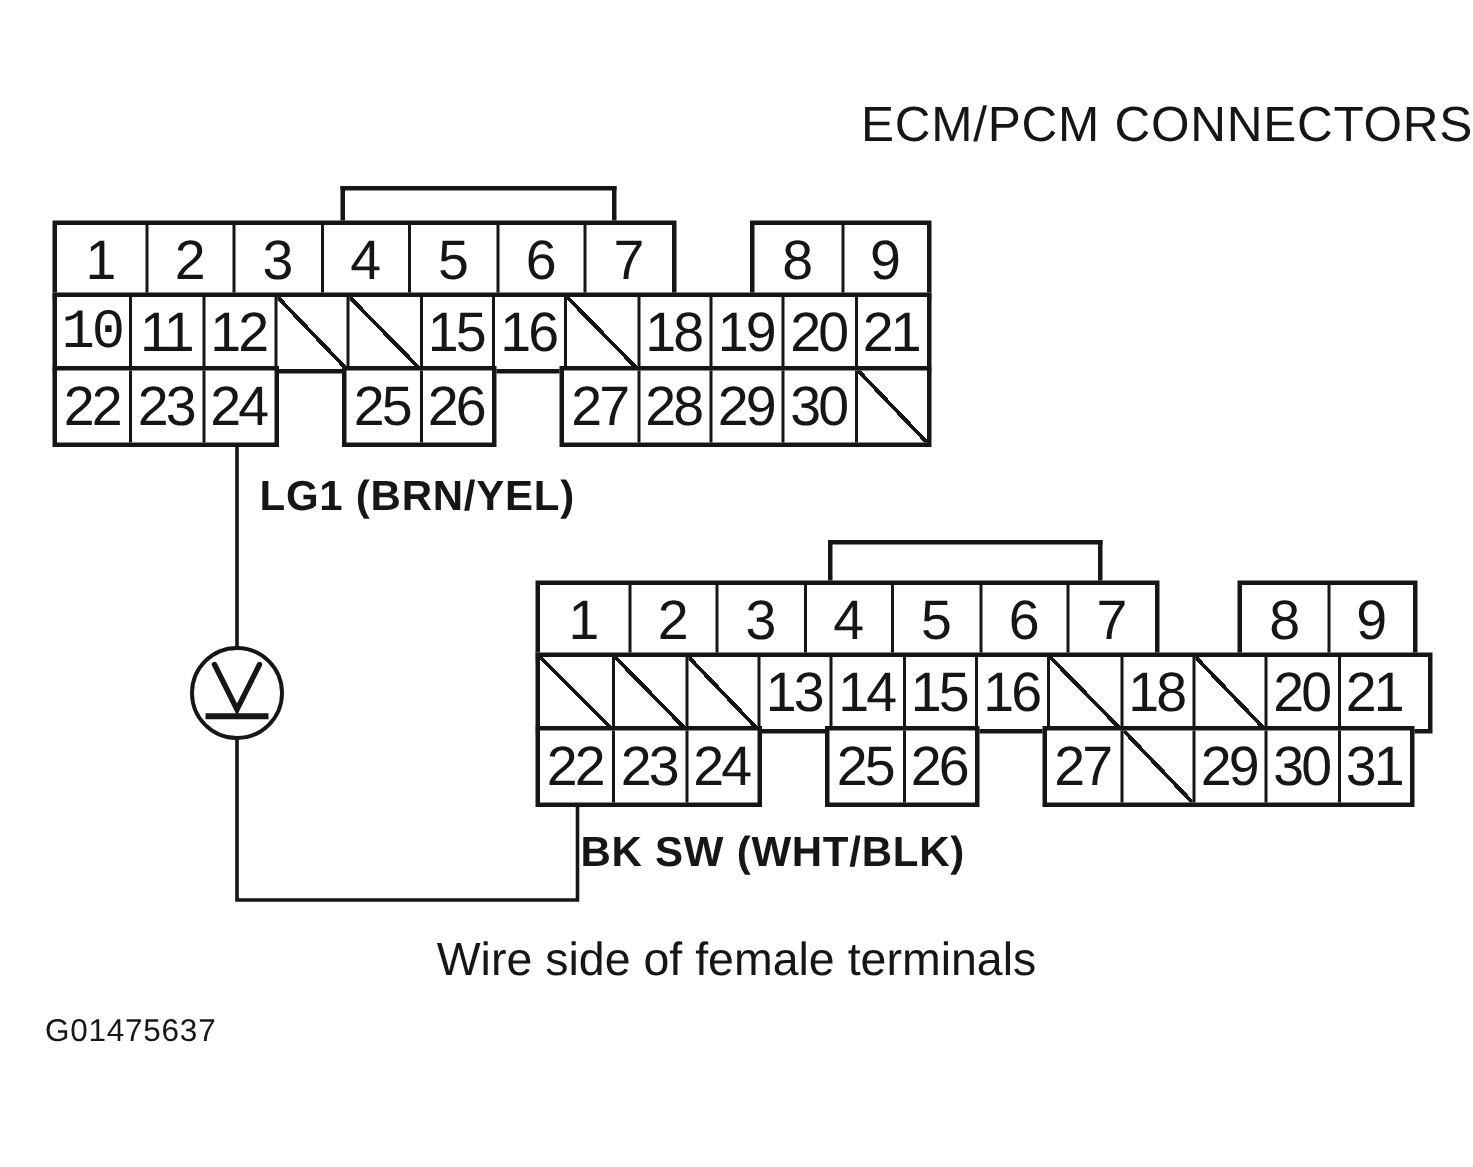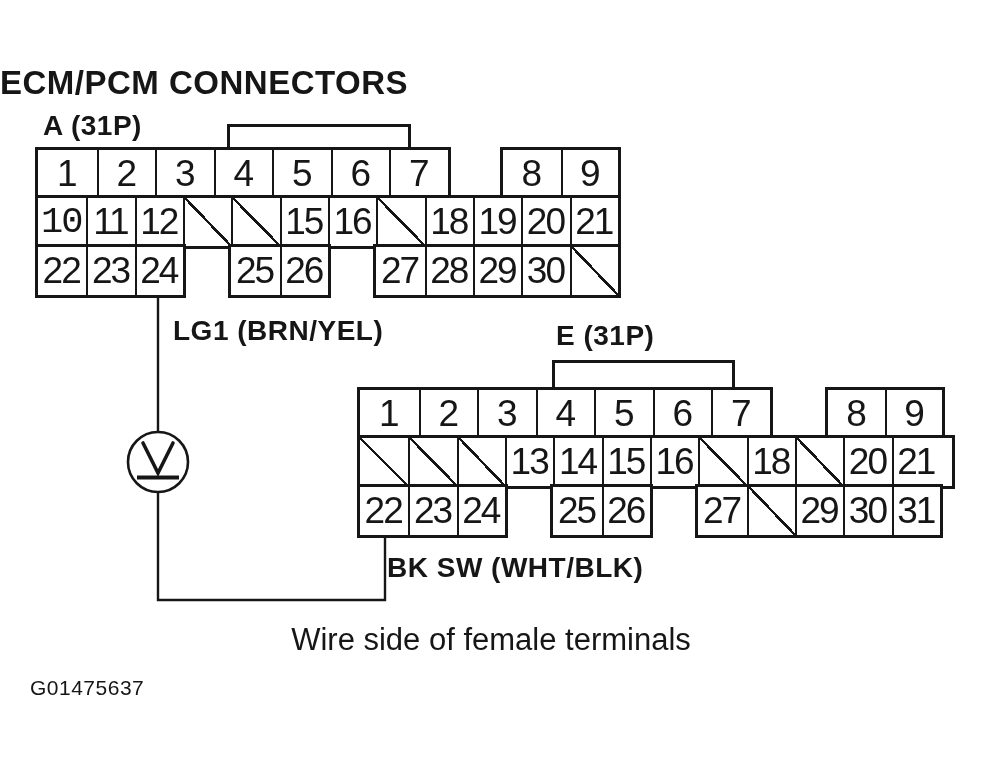--- a/index.html
+++ b/index.html
@@ -10,22 +10,22 @@
   #stage{
     position:relative;
     width:982px;height:778px;
     background:var(--paper);
     font-family:"Liberation Sans", sans-serif;
     color:var(--ink);
     overflow:hidden;
   }
   .title{
     position:absolute;left:0;right:0;top:64px;
-    text-align:left;
-    font-size:33px;font-weight:bold;letter-spacing:0.5px;
+    text-align:right;
+    font-size:33px;font-weight:normal;letter-spacing:0.5px;
     white-space:pre;
   }
   .conn-label{
     position:absolute;
     font-size:28px;font-weight:bold;letter-spacing:0.5px;
     white-space:pre;
   }
   .wire-label{
     position:absolute;
     font-size:28px;font-weight:bold;letter-spacing:0.5px;
@@ -85,22 +85,20 @@
     <path d="M158 296 L158 600 L385 600 L385 537" fill="none" stroke="#161616" stroke-width="2.4"></path>
     <g>
       <circle cx="158" cy="462" r="30" fill="#ffffff" stroke="#161616" stroke-width="2.6"></circle>
       <path d="M143 443 L158 473 L173 443" fill="none" stroke="#161616" stroke-width="3.6" stroke-linecap="round"></path>
       <line x1="137" y1="477.5" x2="179" y2="477.5" stroke="#161616" stroke-width="4"></line>
     </g>
   </svg>
 
   <div class="title">ECM/PCM CONNECTORS</div>
 
-  <div class="conn-label" style="left:43px;top:110px">A (31P)</div>
-  <div class="conn-label" style="left:556px;top:320px">E (31P)</div>
 
   <div class="wire-label" style="left:173px;top:315px">LG1 (BRN/YEL)</div>
   <div class="wire-label" style="left:387px;top:552px">BK SW (WHT/BLK)</div>
 
   <div class="caption">Wire side of female terminals</div>
   <div class="fig-id">G01475637</div>
 
   <div class="tab" style="left:227px;top:124px;width:184px;height:26px"></div>
   <div class="block" style="left:35px;top:147px;width:415.5px">
       <div class="cell" style="width: 58.5px; flex: 0 0 58.5px;">1</div>

